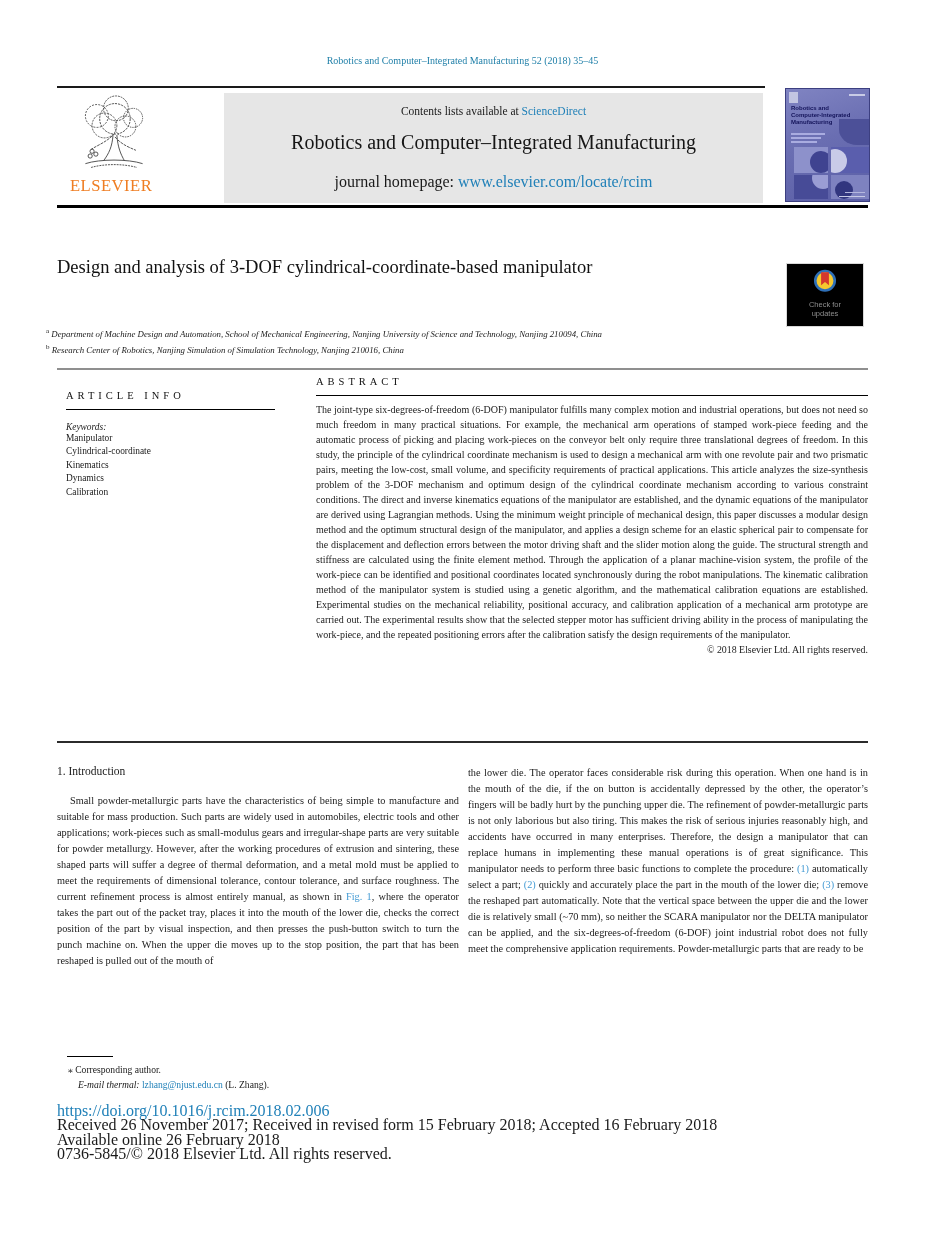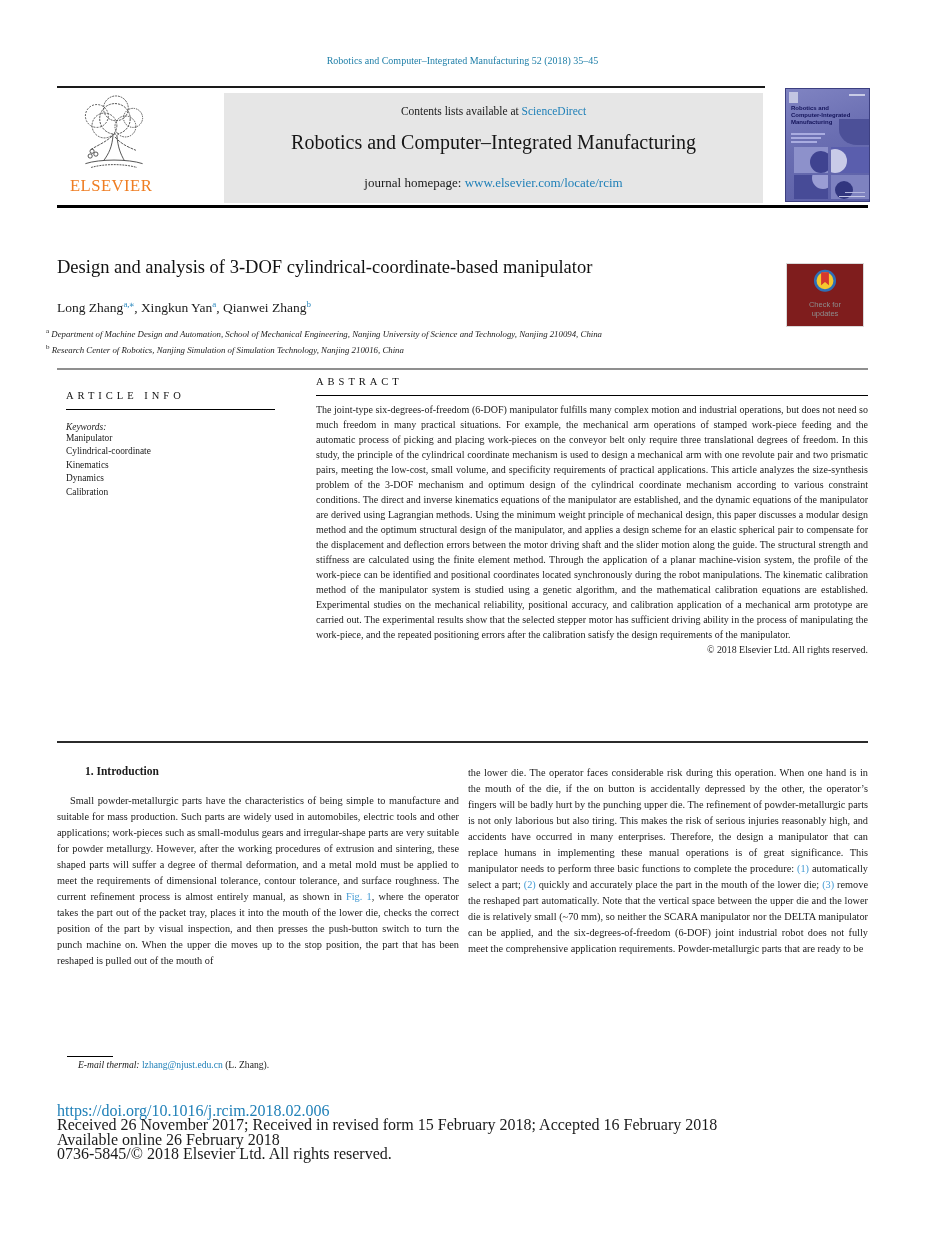--- a/index.html
+++ b/index.html
@@ -27,21 +27,21 @@
   .rule-thick{top:205px;left:57px;width:811px;height:3px;background:#000;}
   .rule-gray{top:368px;left:57px;width:811px;height:2px;background:#8f8f8f;}
   .rule-mid{top:741px;left:57px;width:811px;height:2px;background:#2b2b2b;}
 
   
   .logo-block{top:93px;left:57px;width:114px;height:110px;text-align:center;}
   .wordmark{display:block;margin-top:-2px;font-size:17.5px;letter-spacing:0.5px;color:var(--orange);transform:scaleX(0.95);transform-origin:left;white-space:nowrap;}
   .band{top:93px;left:224px;width:539px;height:110px;background:var(--band);}
   .contents-line{position:absolute;top:12px;left:0;width:100%;text-align:center;font-size:11.5px;}
   .band-title{position:absolute;top:38px;left:0;width:100%;text-align:center;font-size:20px;color:#161616;}
-  .homepage-line{position:absolute;bottom:12px;left:0;width:100%;text-align:center;font-size:13px;}
+  .homepage-line{position:absolute;bottom:12px;left:0;width:100%;text-align:center;font-size:16px;}
   a{text-decoration:none;}
   .lnk{color:var(--link);}
   .it{font-style:italic;}
 
   
   .cover{top:88px;left:785px;width:83px;height:112px;background:linear-gradient(160deg,#8084c2 0%,#6a6eb2 45%,#5a5ea6 100%);border:1px solid #3c3f80;overflow:hidden;}
   .cover .mini-logo{position:absolute;top:3px;left:3px;width:9px;height:11px;background:#cfd1e8;opacity:.85;}
   .cover .vol-bar{position:absolute;top:5px;right:4px;width:16px;height:2px;background:#c8cbe6;}
   .cover-title{position:absolute;top:16px;left:5px;font-size:6px;font-weight:bold;line-height:7px;color:#14145a;font-family:"Liberation Sans",sans-serif;}
   .cover .sub1,.cover .sub2,.cover .sub3{position:absolute;left:5px;width:34px;height:1.5px;background:#a9ace0;}
@@ -61,39 +61,39 @@
 
   
   .article-title{top:257px;left:57px;width:680px;font-size:18.5px;color:#111;}
   .authors{top:300px;left:57px;width:700px;font-size:13.5px;}
   .authors sup{color:#2e8bc0;font-size:9px;}
   sup{line-height:0;}
   .affils{top:327px;left:46px;width:811px;font-size:8.8px;line-height:15.5px;}
   .affils sup{font-size:7px;}
 
   
-  .badge{top:263px;left:786px;width:76px;height:62px;border:1px solid #d9d9d9;background:#7f1d1d;text-align:center;cursor:pointer;}
+  .badge{top:263px;left:786px;width:76px;height:62px;border:1px solid #d9d9d9;background:#000000;text-align:center;cursor:pointer;}
   .badge svg{margin-top:4px;}
   .badge-label{font-size:7.5px;line-height:8.5px;color:#8d8d8d;font-family:"Liberation Sans",sans-serif;width:52px;margin:1px auto 0;}
 
   
   .sec-heading{font-size:10.5px;letter-spacing:0.38em;color:#111;}
   .heading-rule{height:1px;background:#000;margin-top:8px;}
   .info-col{top:390px;left:66px;width:209px;}
   .abs-col{top:376px;left:316px;width:552px;}
   .kw-label{margin-top:12px;font-style:italic;font-size:9.4px;}
   .kw-item{font-size:9.4px;line-height:13.4px;}
   .abstract-text{margin-top:6px;font-size:10px;line-height:15px;text-align:justify;}
   .copyright{font-size:9.9px;line-height:15px;text-align:right;}
 
   
   .body-col{font-size:10.3px;line-height:16px;text-align:justify;}
   .left-col{top:763px;left:57px;width:405px;}
   .right-col{top:763px;left:468px;width:400px;}
-  .intro-heading{font-size:11.5px;font-weight:bold;margin-left:28px;}
+  .intro-heading{font-size:11.5px;font-weight:normal;}
   .left-col p{margin:14px 3px 0 0;text-indent:13px;}
   .right-col p{margin:2px 0 0 0;}
   .body-col .lnk{color:var(--link-light);}
 
   
   .footnote{top:1056px;left:57px;width:440px;font-size:9.6px;line-height:15px;}
   .fn-rule{width:46px;height:1px;background:#000;margin-left:10px;}
   .fn-line1{margin-top:5px;padding-left:11px;}
   .fn-line2{padding-left:21px;}
   .footer{top:1104px;left:57px;width:811px;font-size:16px;line-height:14.4px;}
@@ -163,21 +163,20 @@
   <div class="abs article-title">Design and analysis of 3-DOF cylindrical-coordinate-based manipulator</div>
 
   <div class="abs badge">
     <svg width="26" height="28" viewBox="0 0 40 42">
       <circle cx="20" cy="19" r="15" fill="#f5c82e" stroke="#2e6fb7" stroke-width="4"></circle>
       <path d="M14,6 h12 v20 l-6,-5 l-6,5 z" fill="#d5382d"></path>
     </svg>
     <div class="badge-label">Check for updates</div>
   </div>
 
-  <div class="abs authors"><span>Long Zhang</span><sup>a,⁎</sup><span>, </span><span>Xingkun Yan</span><sup>a</sup><span>, </span><span>Qianwei Zhang</span><sup>b</sup></div>
 
   <div class="abs affils">
     <div><sup>a</sup><span class="it"> Department of Machine Design and Automation, School of Mechanical Engineering, Nanjing University of Science and Technology, Nanjing 210094, China</span></div>
     <div><sup>b</sup><span class="it"> Research Center of Robotics, Nanjing Simulation of Simulation Technology, Nanjing 210016, China</span></div>
   </div>
 
   <div class="abs rule-gray abs" style="position: absolute; top: 368px; left: 57px; width: 811px; height: 2px; background: rgb(143, 143, 143);"></div>
 
   <div class="abs info-col">
     <div class="sec-heading">ARTICLE INFO</div>
@@ -202,20 +201,21 @@
   <div class="abs body-col left-col">
     <div class="intro-heading">1. Introduction</div>
     <p><span>Small powder-metallurgic parts have the characteristics of being simple to manufacture and suitable for mass production. Such parts are widely used in automobiles, electric tools and other applications; work-pieces such as small-modulus gears and irregular-shape parts are very suitable for powder metallurgy. However, after the working procedures of extrusion and sintering, these shaped parts will suffer a degree of thermal deformation, and a metal mold must be applied to meet the requirements of dimensional tolerance, contour tolerance, and surface roughness. The current refinement process is almost entirely manual, as shown in </span><a class="lnk">Fig. 1</a><span>, where the operator takes the part out of the packet tray, places it into the mouth of the lower die, checks the correct position of the part by visual inspection, and then presses the push-button switch to turn the punch machine on. When the upper die moves up to the stop position, the part that has been reshaped is pulled out of the mouth of</span></p>
   </div>
   <div class="abs body-col right-col">
     <p><span>the lower die. The operator faces considerable risk during this operation. When one hand is in the mouth of the die, if the on button is accidentally depressed by the other, the operator’s fingers will be badly hurt by the punching upper die. The refinement of powder-metallurgic parts is not only laborious but also tiring. This makes the risk of serious injuries reasonably high, and accidents have occurred in many enterprises. Therefore, the design a manipulator that can replace humans in implementing these manual operations is of great significance. This manipulator needs to perform three basic functions to complete the procedure: </span><a class="lnk">(1)</a><span> automatically select a part; </span><a class="lnk">(2)</a><span> quickly and accurately place the part in the mouth of the lower die; </span><a class="lnk">(3)</a><span> remove the reshaped part automatically. Note that the vertical space between the upper die and the lower die is relatively small (~70 mm), so neither the SCARA manipulator nor the DELTA manipulator can be applied, and the six-degrees-of-freedom (6-DOF) joint industrial robot does not fully meet the comprehensive application requirements. Powder-metallurgic parts that are ready to be</span></p>
   </div>
 
   <div class="abs footnote">
     <div class="fn-rule"></div>
+    <div class="fn-line1"><span>⁎ </span><span>Corresponding author.</span></div>
     <div class="fn-line2"><span class="it">E-mail thermal: </span><a class="lnk">lzhang@njust.edu.cn</a><span> (L. Zhang).</span></div>
   </div>
 
   <div class="abs footer">
     <div class="doi">https://doi.org/10.1016/j.rcim.2018.02.006</div>
     <div>Received 26 November 2017; Received in revised form 15 February 2018; Accepted 16 February 2018</div>
     <div>Available online 26 February 2018</div>
     <div>0736-5845/© 2018 Elsevier Ltd. All rights reserved.</div>
   </div>
 

